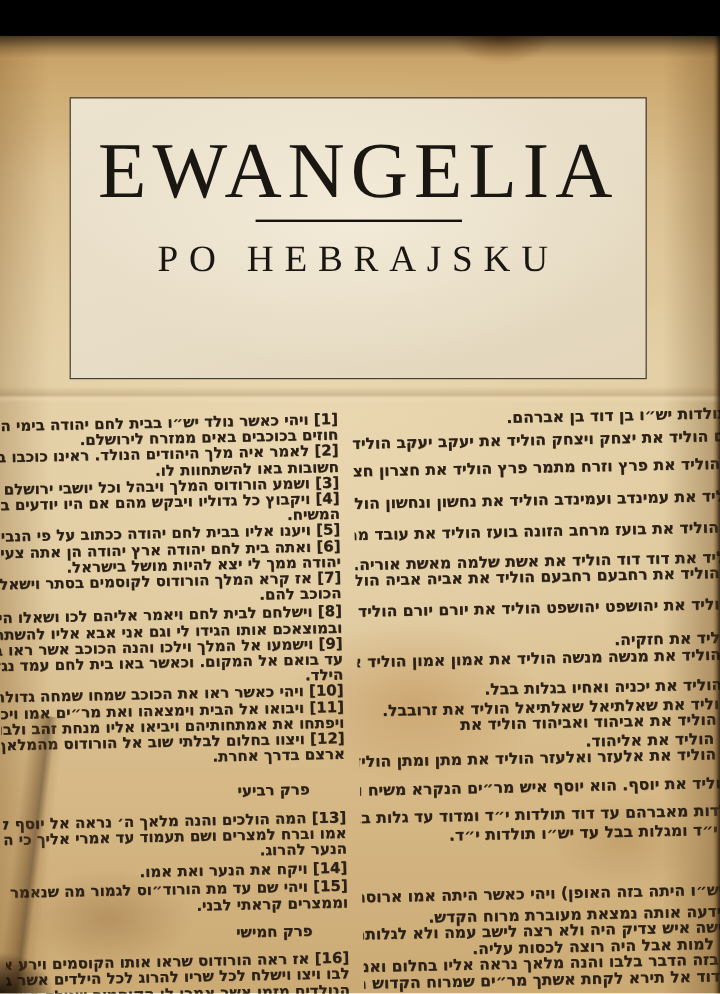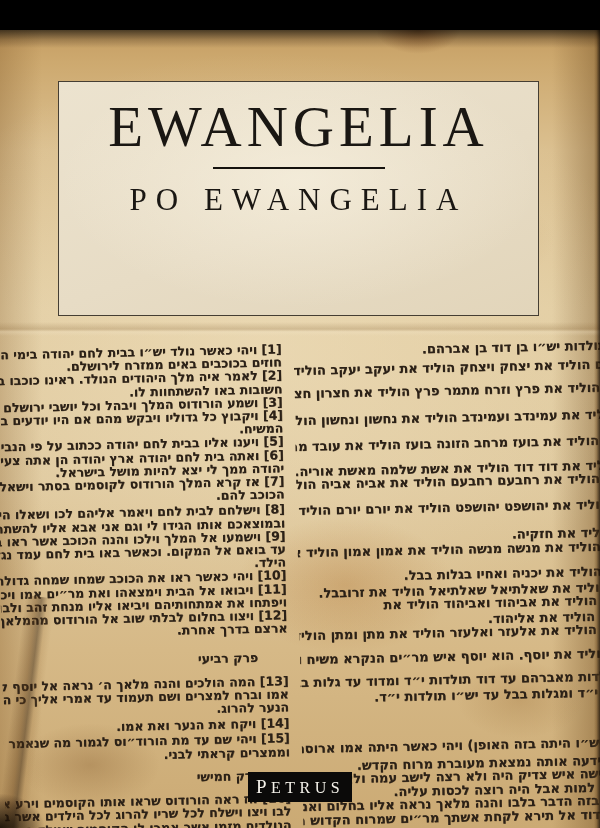--- a/index.html
+++ b/index.html
@@ -44,21 +44,21 @@
   .ms-heading{margin-right:30px;}
 
   
   .title-box{position:absolute;left:58px;top:81px;width:481px;height:235px;
     background:
       radial-gradient(300px 160px at 50% 42%, rgba(250,244,228,.6), transparent 80%),
       linear-gradient(160deg,#ece3cf,#e7dcc5 55%,#e2d5ba);
     border:1.5px solid var(--title_box_border,#453e33);
     box-sizing:border-box;display:flex;flex-direction:column;align-items:center;
     color:var(--title_text,#1a1713);}
-  .title-1{margin-top:14px;font-size:57px;line-height:62px;letter-spacing:5px;font-weight:normal;}
+  .title-1{margin-top:30px;font-size:66px;line-height:62px;letter-spacing:5px;font-weight:normal;}
   .title-2{font-size:53px;line-height:60px;letter-spacing:3px;}
   .title-divider{width:172px;height:2px;background:#15120e;margin-top:9px;}
   .subtitle{margin-top:13px;font-size:31px;letter-spacing:9px;}
 
   
   .publisher{position:absolute;left:248px;top:772px;width:104px;height:30px;
     background:var(--publisher_box_bg,#0b0a09);color:var(--publisher_text,#f5f2ea);
     text-align:center;line-height:30px;font-size:16px;letter-spacing:4.5px;
     font-family:"Liberation Serif",serif;}
   .publisher::first-letter{font-size:19px;}
@@ -138,18 +138,17 @@
 
   <div class="crease"></div>
   <div class="corner-bl"></div>
   <div class="edge-right"></div>
   <div class="top-bar"></div>
   <div class="top-bar-shadow"></div>
 
   <div class="title-box">
     <div class="title-1">EWANGELIA</div>
     <div class="title-divider"></div>
-    <div class="subtitle">PO EWANGELIA</div>
+    <div class="subtitle">PO HEBRAJSKU</div>
   </div>
 
-  <div class="publisher">PETRUS</div>
 
 </div>
 
 </body></html>

